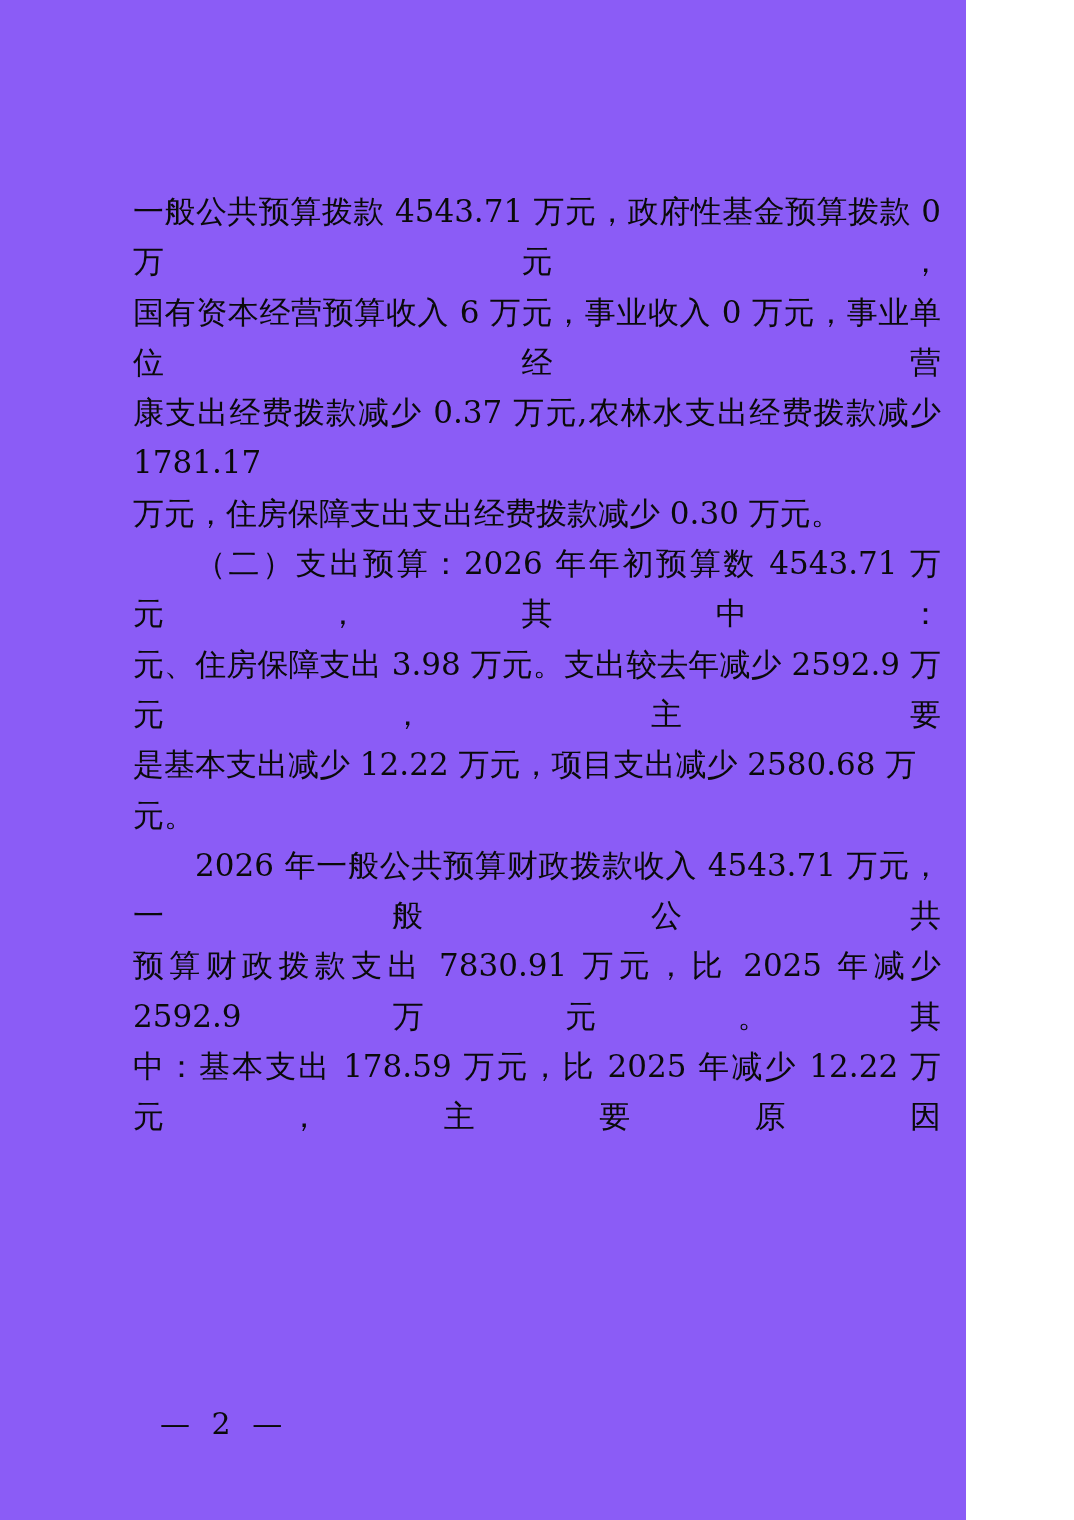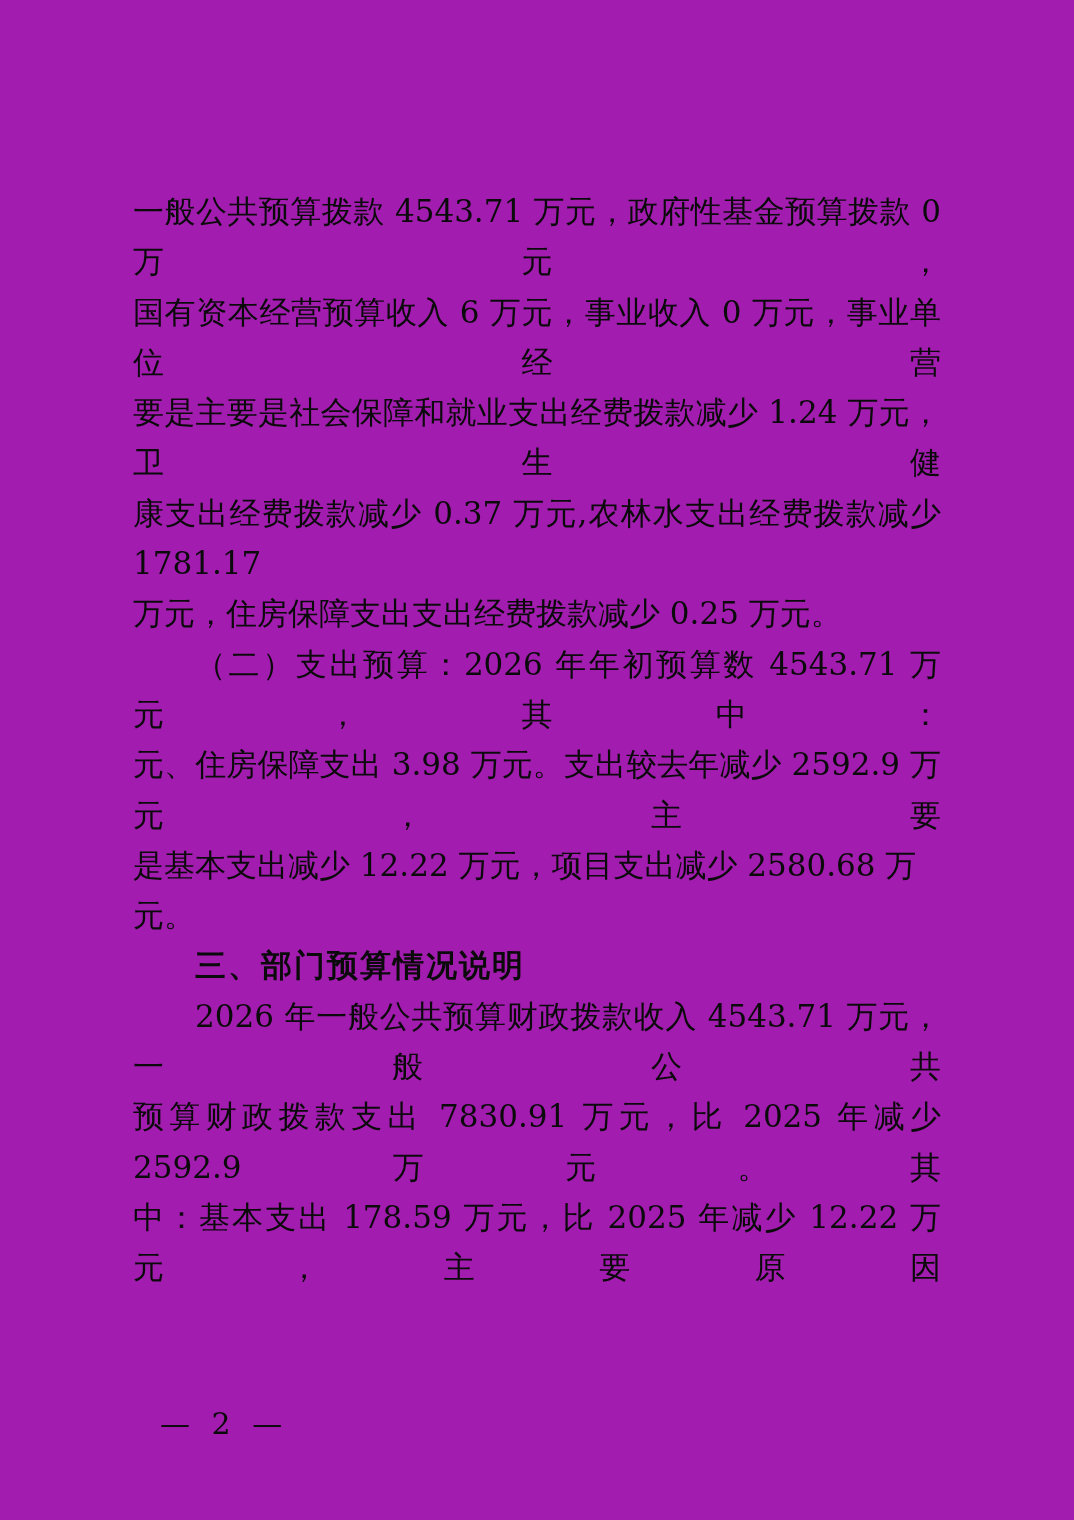--- a/index.html
+++ b/index.html
@@ -2,23 +2,23 @@
 <html><head>
 <meta charset="utf-8">
 <style>
   html, body {
     margin: 0;
     padding: 0;
     background: #ffffff;
   }
   .page {
     position: relative;
-    width: 1074px;
+    width: 966px;
     height: 1520px;
-    background: #a21caf;
+    background: #8b5cf6;
     overflow: hidden;
     font-family: "DejaVu Serif", "Liberation Serif", serif;
     color: #0a0a0a;
   }
   .text-block {
     position: absolute;
     left: 133px;
     top: 186px;
     width: 808px;
   }
@@ -57,27 +57,25 @@
     letter-spacing: 6px;
   }
 </style>
 </head>
 <body>
 
 <div class="page">
   <main class="text-block">
       <div class="line just">一般公共预算拨款 4543.71 万元，政府性基金预算拨款 0 万元，</div>
       <div class="line just">国有资本经营预算收入 6 万元，事业收入 0 万元，事业单位经营</div>
-      <div class="line just">要是主要是社会保障和就业支出经费拨款减少 1.24 万元，卫生健</div>
       <div class="line just">康支出经费拨款减少 0.37 万元,农林水支出经费拨款减少 1781.17</div>
-      <div class="line">万元，住房保障支出支出经费拨款减少 0.25 万元。</div>
+      <div class="line">万元，住房保障支出支出经费拨款减少 0.30 万元。</div>
       <div class="line just indent"><span class="kai">（二）支出预算：</span><span>2026 年年初预算数 4543.71 万元，其中：</span></div>
       <div class="line just">元、住房保障支出 3.98 万元。支出较去年减少 2592.9 万元，主要</div>
       <div class="line">是基本支出减少 12.22 万元，项目支出减少 2580.68 万元。</div>
-      <div class="line indent heading">三、部门预算情况说明</div>
       <div class="line just indent">2026 年一般公共预算财政拨款收入 4543.71 万元，一般公共</div>
       <div class="line just">预算财政拨款支出 7830.91 万元，比 2025 年减少 2592.9 万元。其</div>
       <div class="line just">中：基本支出 178.59 万元，比 2025 年减少 12.22 万元，主要原因</div>
     </main>
   <footer class="page-footer">
     <span>— 2 —</span>
   </footer>
 </div>
 
 </body></html>

